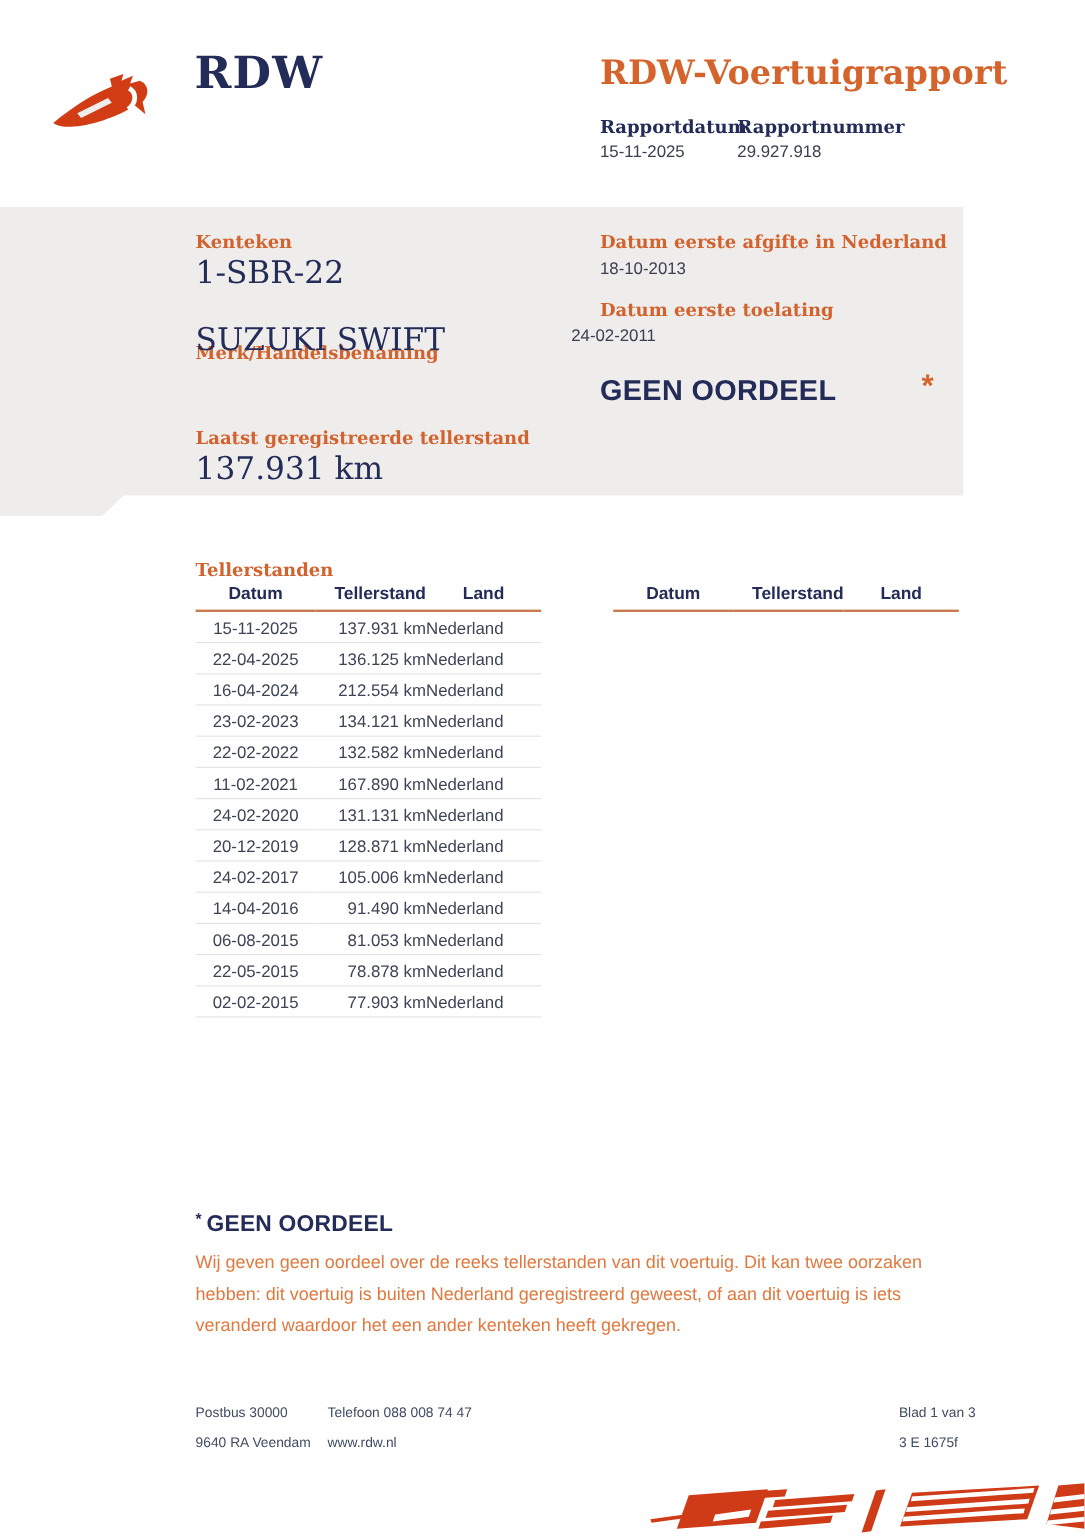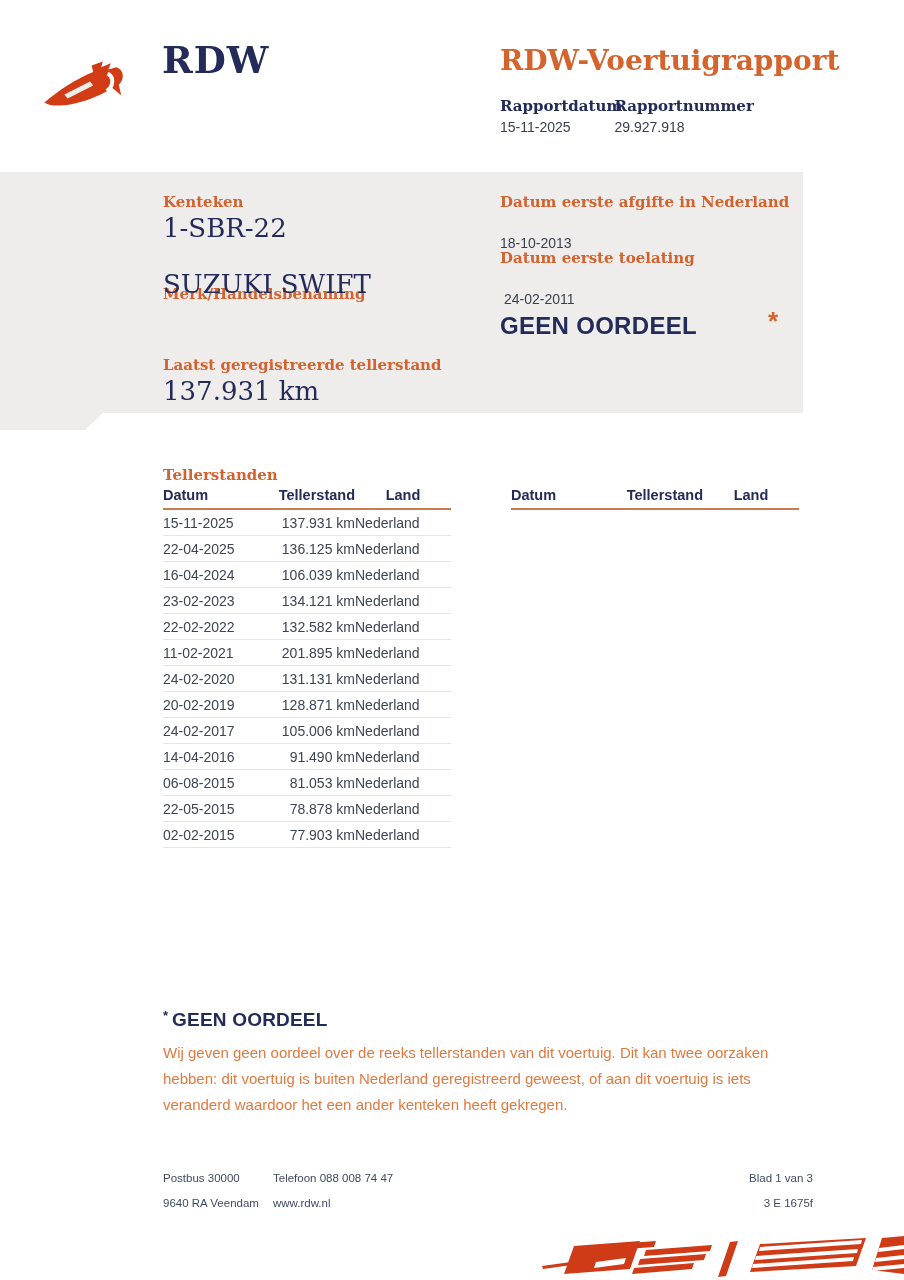--- a/index.html
+++ b/index.html
@@ -38,21 +38,21 @@
     clip-path:polygon(0 0, 803px 0, 803px 241px, 103px 241px, 85px 258px, 0 258px);
   }
   .band-item { position:absolute; }
   .orange-label {
     font-family:"DejaVu Serif", serif; font-weight:bold;
     font-size:15px; color:#d2622e; line-height:1.2;
   }
   .big-value {
     font-family:"DejaVu Serif", serif; font-size:26px; color:#232b58; line-height:1.25;
   }
-  .small-value { font-size:14px; color:#3a4050; line-height:1.4;margin-top:20px; }
+  .small-value { font-size:14px; color:#3a4050; line-height:1.4; }
   .verdict {
     font-size:24px; font-weight:bold; color:#232b58; letter-spacing:0.3px;
   }
   .verdict-asterisk {
     position:absolute; left:768px; top:134px;
     font-size:26px; font-weight:bold; color:#d4632c;
   }
 
   
   .section-title {
@@ -65,38 +65,38 @@
   .meter-table.right { left:511px; width:288px; }
   .meter-table th {
     font-size:14.5px; font-weight:bold; color:#232b58;
     border-bottom:2px solid #c97a4e; padding:0 0 5px 0;
   }
   .meter-table td {
     font-size:14px; color:#3d4456;
     padding:5px 0 4px 0; border-bottom:1px solid #e6e5e3;
     white-space:nowrap;
   }
-  .col-datum { width:100px; text-align:left; }
+  .col-datum { width:100px; text-align:center; }
   .col-teller { width:92px; text-align:right; }
   .col-land { width:96px; }
 
   
   .note-heading { position:absolute; left:163px; top:1008px; }
   .note-asterisk { font-size:13px; font-weight:bold; color:#232b58; vertical-align:6px; margin-right:4px; }
   .note-title { font-size:19px; font-weight:bold; color:#232b58; letter-spacing:0.2px; }
   .note-body {
     position:absolute; left:163px; top:1040px; width:650px;
     font-size:15px; line-height:1.72; color:#e1793f;
   }
 
   
   .footer-text { font-size:11.5px; color:#3f4a63; line-height:2.15; }
   .footer-address { position:absolute; left:163px; top:1166px; }
   .footer-contact { position:absolute; left:273px; top:1166px; }
-  .footer-page { position:absolute; right:91px; top:1166px; text-align:right; }
+  .footer-page { position:absolute; right:91px; top:1166px; }
 
   
   .stripes { position:absolute; right:0; bottom:0; width:370px; height:46px; }
 </style>
 </head>
 <body>
 
 <div class="page">
 
   <svg class="logo-wing" viewBox="0 0 120 90" aria-hidden="true">
@@ -125,21 +125,21 @@
     <div class="band-item orange-label" style="left:163px; top:77px;margin-top:36px;">Merk/Handelsbenaming</div>
     <div class="band-item orange-label" style="left:163px; top:184px;">Laatst geregistreerde tellerstand</div>
 
     <div class="band-item big-value" style="left:163px; top:96px;">SUZUKI SWIFT</div>
     <div class="band-item big-value" style="left:163px; top:203px;">137.931 km</div>
 
     <div class="band-item orange-label" style="left:500px; top:21px;">Datum eerste afgifte in Nederland</div>
     <div class="band-item small-value" style="left:500px; top:42px;">18-10-2013</div>
 
     <div class="band-item orange-label" style="left:500px; top:77px;">Datum eerste toelating</div>
-    <div class="band-item small-value" style="left:504px; top:98px;">24-02-2011</div>
+    <div class="band-item small-value" style="left:476px; top:98px;">24-02-2011</div>
 
     <div class="band-item verdict" style="left:500px; top:140px;">GEEN OORDEEL</div>
     <div class="verdict-asterisk">*</div>
   </div>
 
   <div class="section-title">Tellerstanden</div>
 
   <table class="meter-table left">
     <thead>
       <tr>
@@ -154,45 +154,45 @@
           <td class="col-teller">137.931 km</td>
           <td class="col-land">Nederland</td>
         </tr>
         <tr>
           <td class="col-datum">22-04-2025</td>
           <td class="col-teller">136.125 km</td>
           <td class="col-land">Nederland</td>
         </tr>
         <tr>
           <td class="col-datum">16-04-2024</td>
-          <td class="col-teller">106.039 km</td>
+          <td class="col-teller">212.554 km</td>
           <td class="col-land">Nederland</td>
         </tr>
         <tr>
           <td class="col-datum">23-02-2023</td>
           <td class="col-teller">134.121 km</td>
           <td class="col-land">Nederland</td>
         </tr>
         <tr>
           <td class="col-datum">22-02-2022</td>
           <td class="col-teller">132.582 km</td>
           <td class="col-land">Nederland</td>
         </tr>
         <tr>
           <td class="col-datum">11-02-2021</td>
-          <td class="col-teller">201.895 km</td>
+          <td class="col-teller">167.890 km</td>
           <td class="col-land">Nederland</td>
         </tr>
         <tr>
           <td class="col-datum">24-02-2020</td>
           <td class="col-teller">131.131 km</td>
           <td class="col-land">Nederland</td>
         </tr>
         <tr>
-          <td class="col-datum">20-02-2019</td>
+          <td class="col-datum">20-12-2019</td>
           <td class="col-teller">128.871 km</td>
           <td class="col-land">Nederland</td>
         </tr>
         <tr>
           <td class="col-datum">24-02-2017</td>
           <td class="col-teller">105.006 km</td>
           <td class="col-land">Nederland</td>
         </tr>
         <tr>
           <td class="col-datum">14-04-2016</td>

